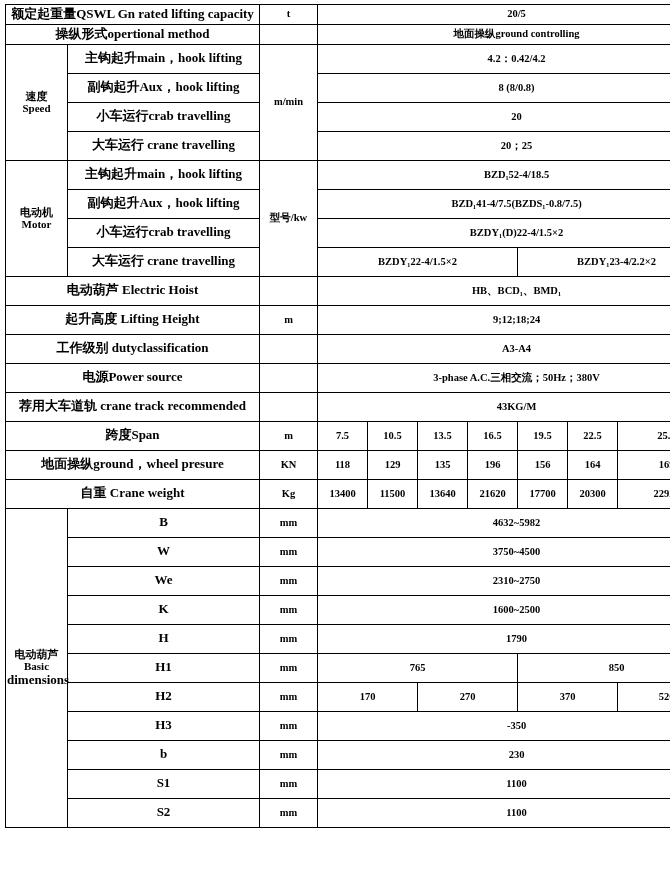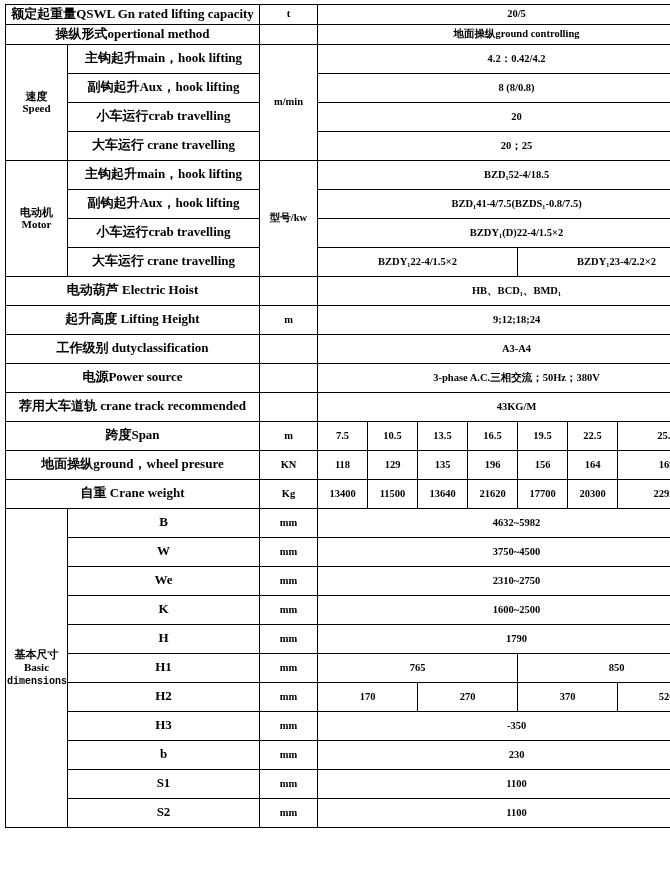--- a/index.html
+++ b/index.html
@@ -34,21 +34,21 @@
   td.grp {
     font-size: 11px;
   }
   td.val {
     font-size: 10.5px;
   }
   td.unit {
     font-size: 10.5px;
   }
   .r-h { height: 29px; }
-  .small { font-size: 10px; font-family: Liberation Mono, monospace; }
+  .small { font-size: 13px; }
 </style>
 </head>
 <body>
 
 <table id="spec-table">
   <colgroup>
     <col style="width:62px">
     <col style="width:192px">
     <col style="width:58px">
     <col style="width:50px">
@@ -175,21 +175,21 @@
     <td class="val">11500</td>
     <td class="val">13640</td>
     <td class="val">21620</td>
     <td class="val">17700</td>
     <td class="val">20300</td>
     <td class="val">22920</td>
   </tr>
 
   <tr class="r-h">
     <td class="grp" rowspan="11">
-      <span>基本尺寸</span><br>
+      <span>电动葫芦</span><br>
       <span>Basic</span><br>
       <span class="small">dimensions</span>
     </td>
     <td class="lbl">B</td>
     <td class="unit">mm</td>
     <td class="val" colspan="7">4632~5982</td>
   </tr>
   <tr class="r-h">
     <td class="lbl">W</td>
     <td class="unit">mm</td>

